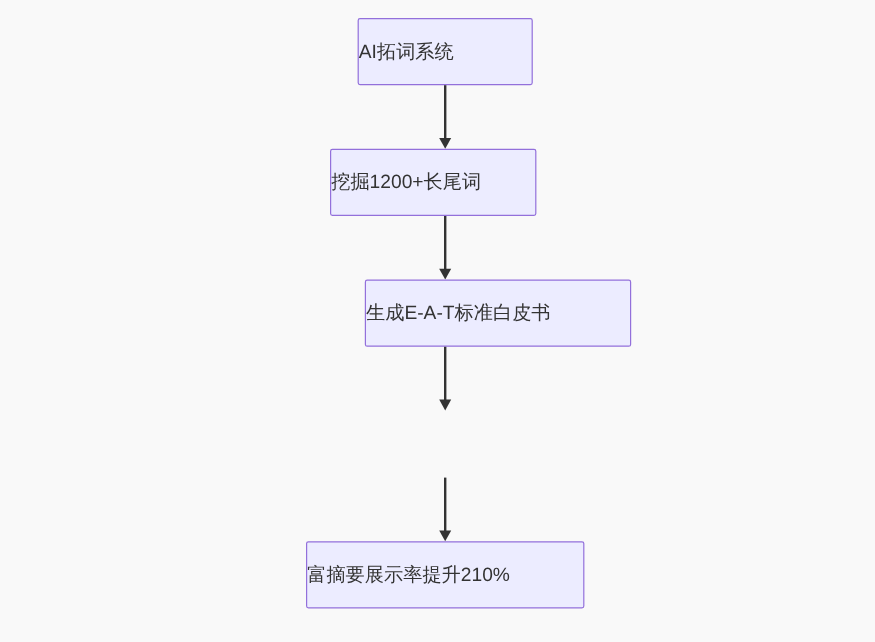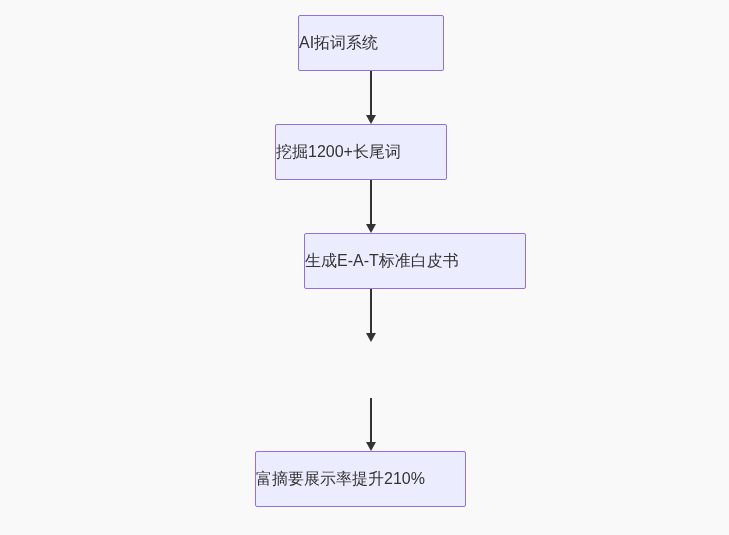--- a/index.html
+++ b/index.html
@@ -31,21 +31,21 @@
     align-items: center;
     justify-content: flex-start;
     color: var(--text);
     font-size: 16px;
     white-space: nowrap;
   }
   .node1 { left: 298px; top: 15px;  width: 146px; }
   .node2 { left: 275px; top: 124px; width: 172px; }
   .node3 { left: 260px; top: 233px; width: 222px; margin-left: 44px; }
   .node4 { left: 262px; top: 342px; width: 218px; }
-  .node5 { left: 255px; top: 451px; width: 211px; }
+  .node5 { left: 255px; top: 451px; width: 232px; }
 
   .arrow {
     position: absolute;
     left: 365px;
     width: 12px;
     height: 53px;
   }
   .arrow1 { top: 71px; }
   .arrow2 { top: 180px; }
   .arrow3 { top: 289px; }

